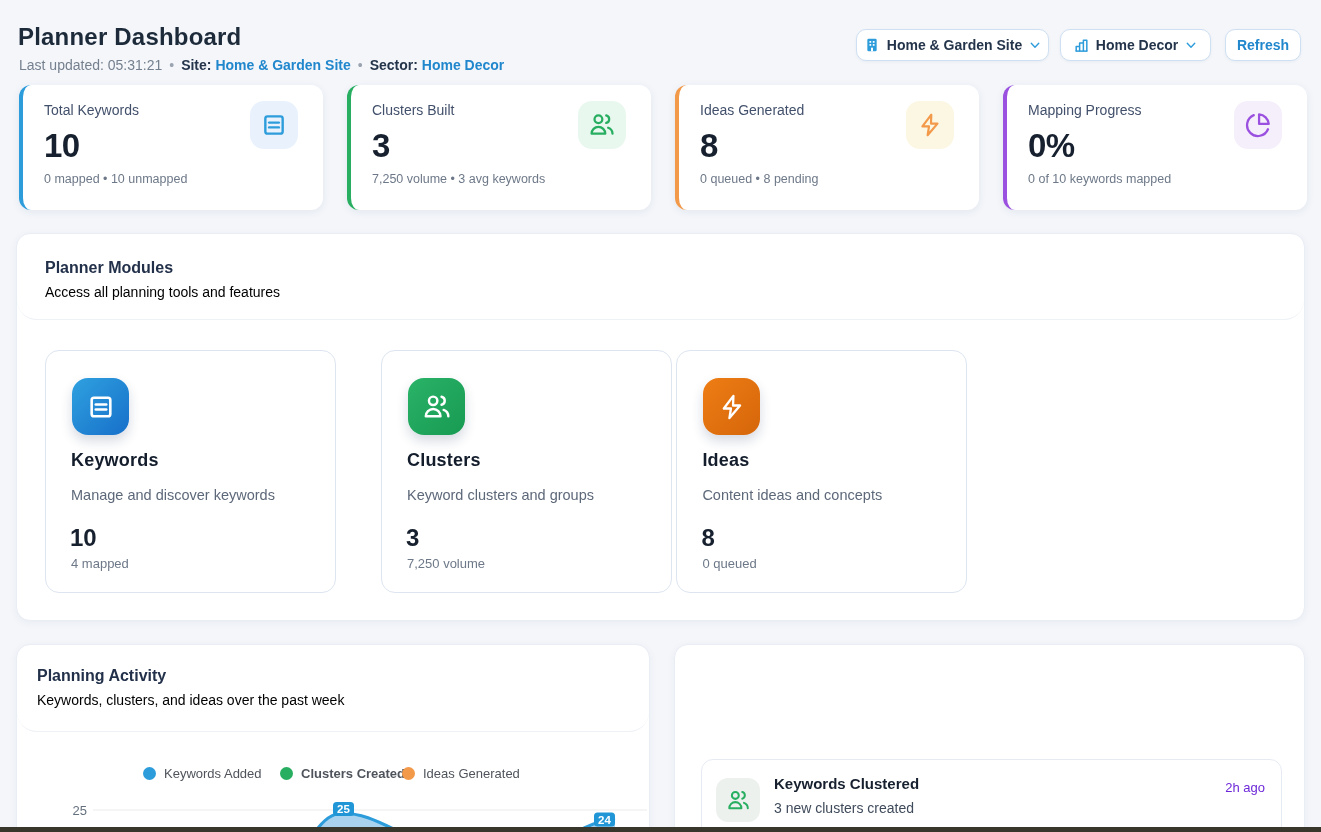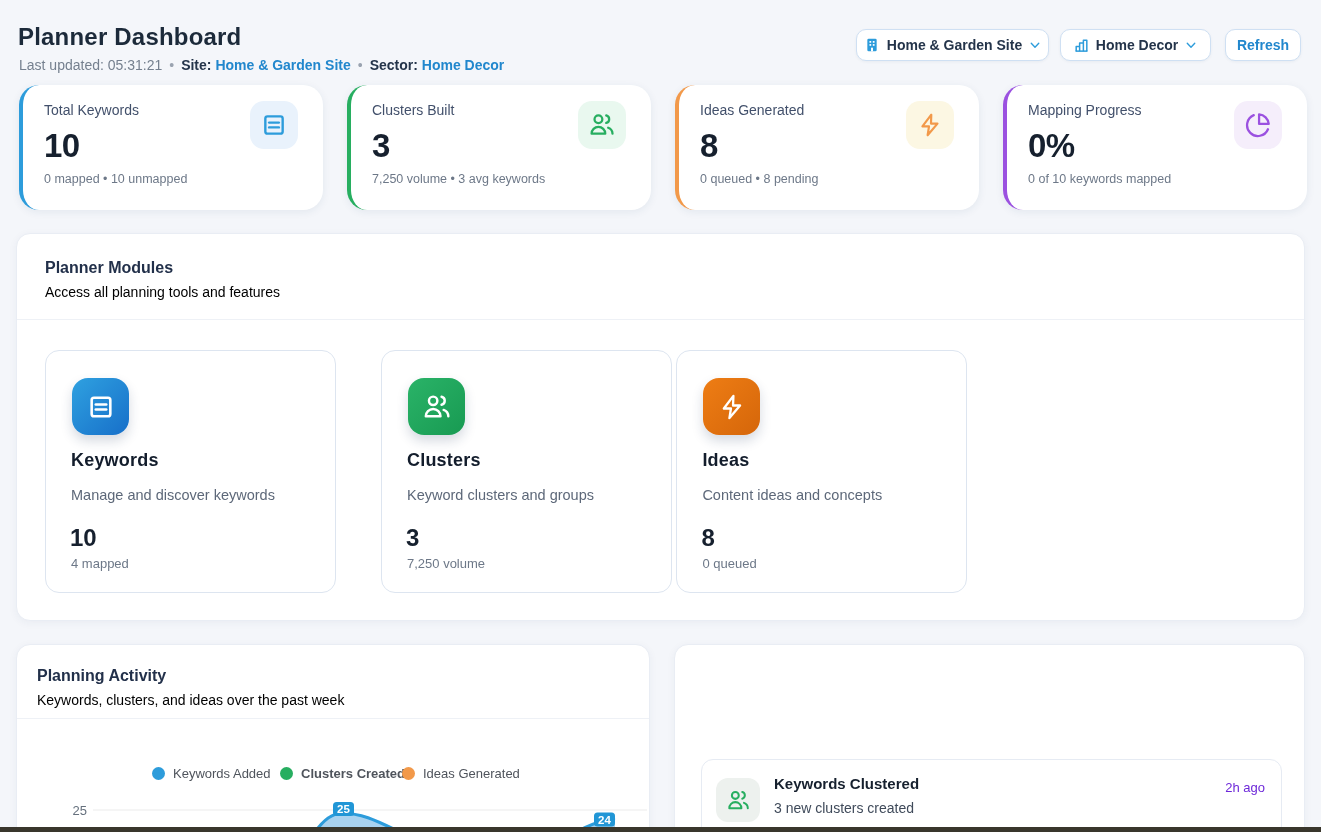--- a/index.html
+++ b/index.html
@@ -7,31 +7,31 @@
   body { font-family:"Liberation Sans", sans-serif; background:#f4f6fa; position:relative; }
   .abs { position:absolute; }
   
   #title { left:18px; top:23px; font-size:24px; font-weight:700; color:#1c2a3a; letter-spacing:0.2px; }
   #subrow { left:19px; top:57px; font-size:14px; color:#75808f; }
   #subrow .dot { color:#9aa3b0; margin:0 7px; }
   #subrow b { color:#24344a; font-weight:700; }
   #subrow a { color:#2187cd; text-decoration:none; font-weight:700; }
   .topbtn { position:absolute; top:29px; height:32px; background:#fff; border:1px solid #cfe0f3; border-radius:10px; display:flex; align-items:center; justify-content:center; gap:7px; font-size:14px; font-weight:700; color:#24344a; box-shadow:0 1px 3px rgba(40,70,110,0.06); }
   
-  .stat { position:absolute; top:85px; width:304px; height:125px; background:#fff; border-radius:20px; border-left:4px solid; box-shadow:0 2px 8px rgba(30,60,100,0.08); padding:17px 0 0 21px; }
+  .stat { position:absolute; top:85px; width:304px; height:125px; background:#fff; border-radius:12px; border-left:4px solid; box-shadow:0 2px 8px rgba(30,60,100,0.08); padding:17px 0 0 21px; }
   .stat .t { font-size:14px; color:#42506b; }
   .stat .n { font-size:33px; font-weight:700; color:#16202e; margin-top:9px; letter-spacing:-0.5px; }
   .stat .s { font-size:12.5px; color:#6d7888; margin-top:7px; }
   .stat .tile { position:absolute; right:25px; top:16px; width:48px; height:48px; border-radius:14px; display:flex; align-items:center; justify-content:center; }
   
   .section { position:absolute; background:#fff; border:1px solid #e9edf4; border-radius:14px; box-shadow:0 2px 8px rgba(30,60,100,0.05); }
   .sec-h1 { font-size:16px; font-weight:700; color:#22304a; }
   .sec-h2 { font-size:14px; color:#000000; margin-top:7px; }
-  .sec-head { padding:25px 0 0 28px; height:86px; border-bottom:1px solid #eef1f6; }
-  .sec-head.b { padding-top:22px; height:74px;padding-left:20px; }
+  .sec-head { padding:25px 0 0 28px; height:86px; border-bottom:1px solid #eef1f6;border-radius:20px; }
+  .sec-head.b { padding-top:22px; height:87px;padding-left:20px; }
   
   .mod { position:absolute; top:116px; width:291px; height:243px; border:1px solid #dde5f0; border-radius:14px; background:#fff; }
   .mod .tile { position:absolute; left:26px; top:27px; width:57px; height:57px; border-radius:16px; display:flex; align-items:center; justify-content:center; box-shadow:0 6px 12px rgba(30,50,90,0.18); }
   .mod .mt { position:absolute; left:25px; top:99px; font-size:18px; font-weight:700; color:#131d2c; letter-spacing:0.2px; }
   .mod .md { position:absolute; left:25px; top:136px; font-size:14.5px; color:#5d6879; }
   .mod .mn { position:absolute; left:24px; top:173px; font-size:24px; font-weight:700; color:#16202e; }
   .mod .ml { position:absolute; left:25px; top:205px; font-size:13px; color:#6d7888; }
   
   .leg { position:absolute; display:flex; align-items:center; gap:8px; font-size:13px; color:#4f545c; }
   .leg .d { width:13px; height:13px; border-radius:50%; }
@@ -167,21 +167,21 @@
       <div class="ml">0 queued</div>
     </div>
   </div>
 
   <div class="section" style="left:16px; top:644px; width:634px; height:300px;">
     <div class="sec-head b">
       <div class="sec-h1">Planning Activity</div>
       <div class="sec-h2">Keywords, clusters, and ideas over the past week</div>
     </div>
   </div>
-  <div class="leg" style="left:152px; top:766px;"><span class="d" style="background:#2d9cdb;"></span>Keywords Added</div>
+  <div class="leg" style="left:143px; top:766px;"><span class="d" style="background:#2d9cdb;"></span>Keywords Added</div>
   <div class="leg" style="left:280px; top:766px;font-weight:bold;"><span class="d" style="background:#27ae60;"></span>Clusters Created</div>
   <div class="leg" style="left:402px; top:766px;"><span class="d" style="background:#f2994a;"></span>Ideas Generated</div>
 
   <svg class="abs" style="left:16px; top:795px;" width="634" height="37" viewBox="0 0 634 37">
     <line x1="77" y1="15" x2="631" y2="15" stroke="#ececec" stroke-width="1.2"></line>
     <text x="71" y="19.5" font-size="13" fill="#65707d" text-anchor="end" font-family="Liberation Sans">25</text>
     <path d="M299 37 C 306 27 316 18.2 326 18.2 C 346 18.2 360 25.5 384 37 Z" fill="#a9d2ef"></path>
     <path d="M299 37 C 306 27 316 18.2 326 18.2 C 346 18.2 360 25.5 384 37" fill="none" stroke="#2d9cdb" stroke-width="3"></path>
     <path d="M560 37 C 568 33 576 28.5 590 25 C 594 23.8 597 23.2 599 22.9 L 599 37 Z" fill="#a9d2ef"></path>
     <path d="M560 37 C 568 33 576 28.5 590 25 C 594 23.8 597 23.2 599 22.9" fill="none" stroke="#2d9cdb" stroke-width="3"></path>

